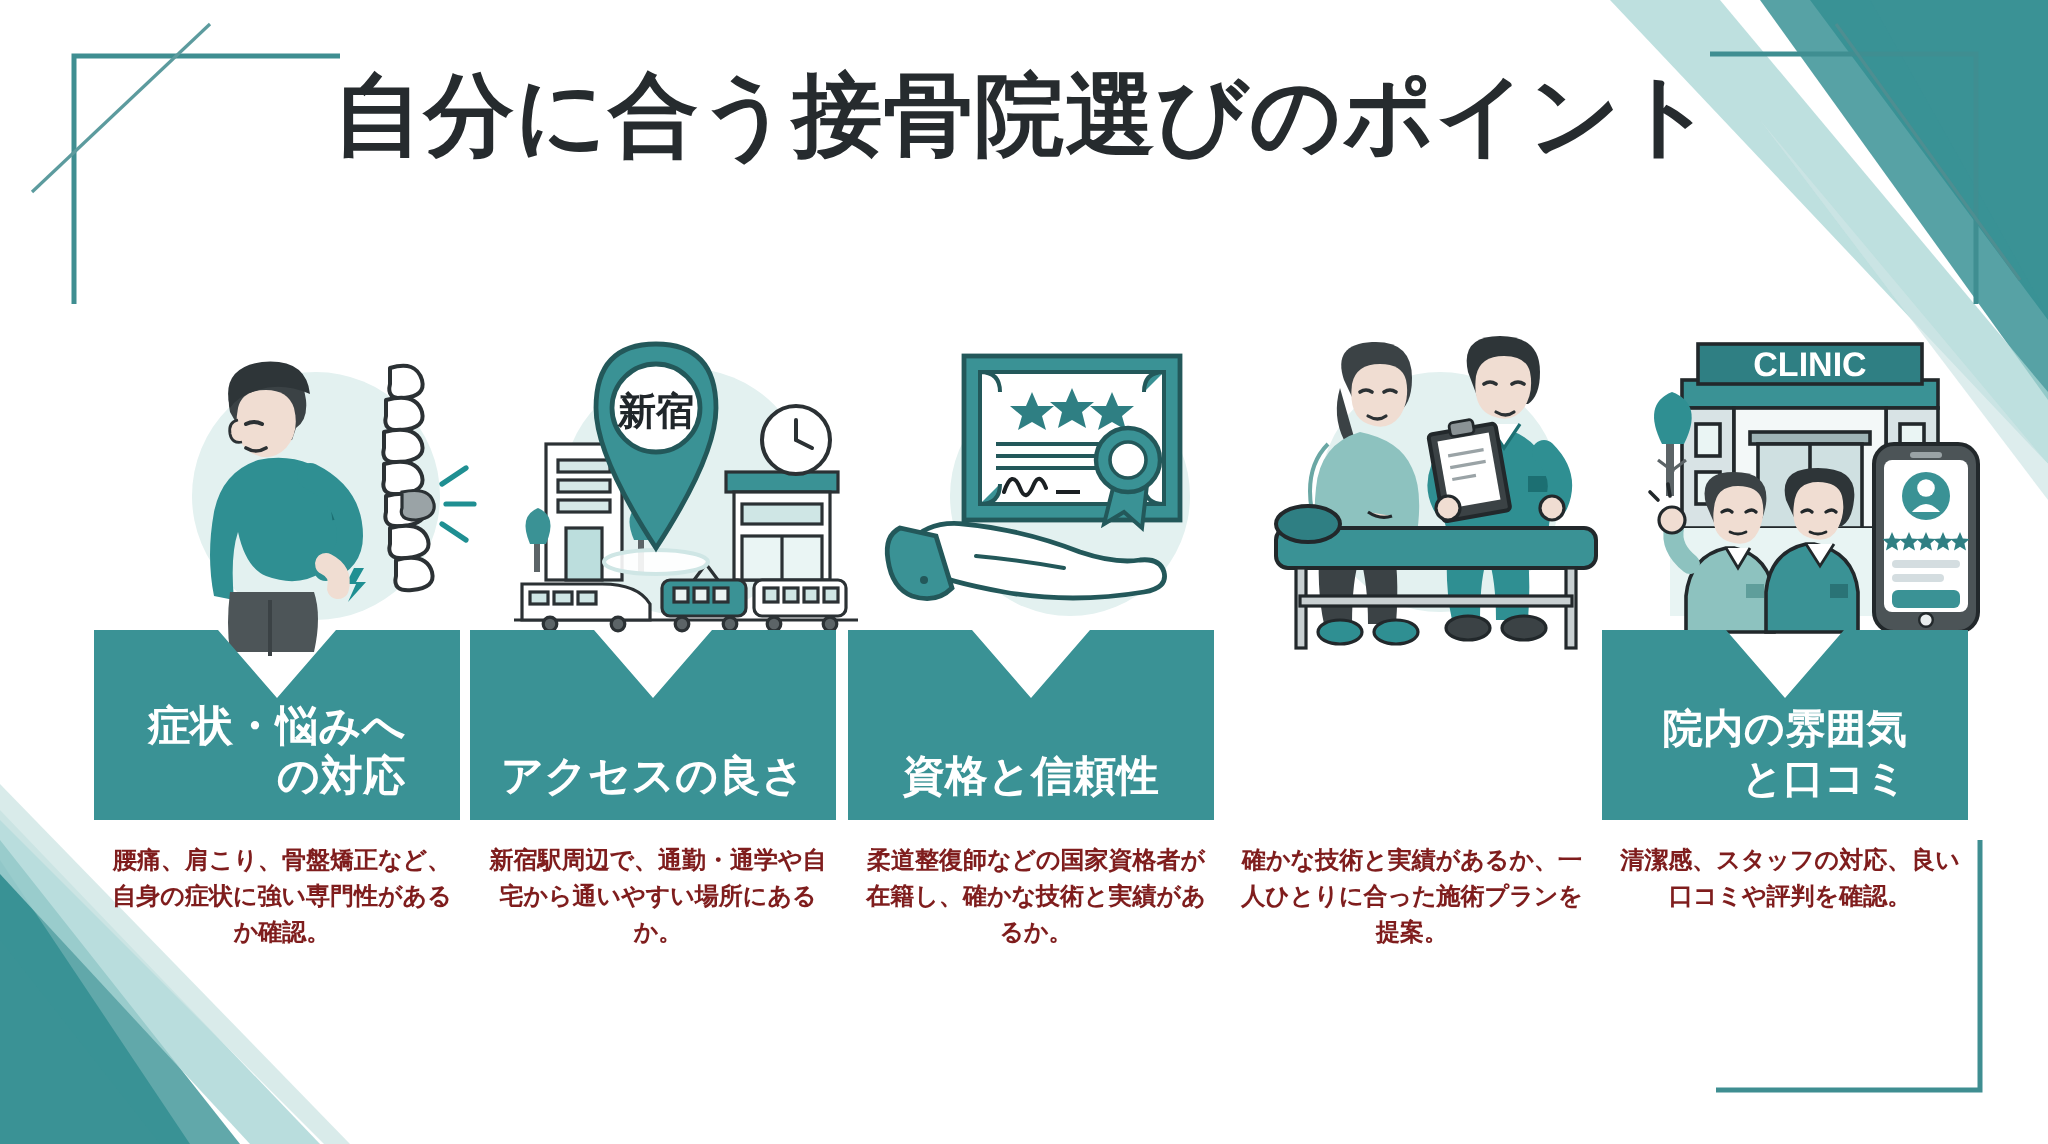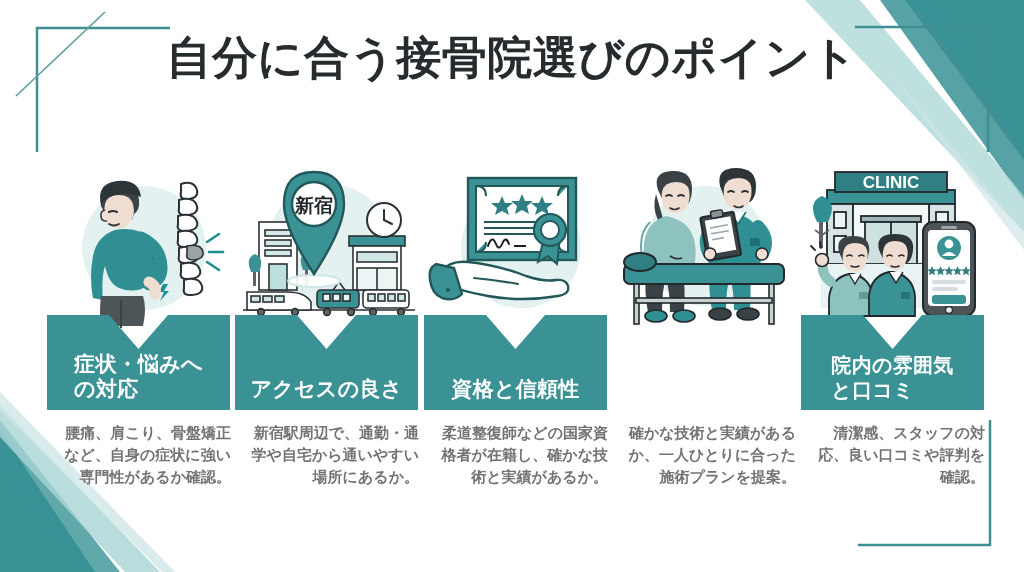--- a/index.html
+++ b/index.html
@@ -28,43 +28,43 @@
   
   .cols{position:absolute;left:0;top:160px;width:1024px;height:412px;}
   .col{position:absolute;top:0;width:183px;height:412px;}
   .col.c0{left:47px;}
   .col.c1{left:235px;}
   .col.c2{left:424px;}
   .col.c3{left:612px;}
   .col.c4{left:801px;}
 
   
-  .illus{position:absolute;left:2px;top:0;width:183px;height:172px;}
+  .illus{position:absolute;left:16px;top:0;width:183px;height:172px;}
   .illus svg{display:block;width:183px;height:172px;}
 
   
   .banner{
     position:absolute;left:0;top:155px;width:183px;height:95px;
     background:#3a9295;
     -webkit-clip-path:polygon(0 0,62px 0,91.5px 34px,121px 0,183px 0,183px 95px,0 95px);
     clip-path:polygon(0 0,62px 0,91.5px 34px,121px 0,183px 0,183px 95px,0 95px);
     display:flex;align-items:flex-end;justify-content:center;
   }
   .banner-label{
     color:#ffffff;font-weight:700;font-size:21px;line-height:1.22;
-    text-align:left;padding:0 4px 8px 4px;white-space:pre-line;
+    text-align:right;padding:0 4px 8px 4px;white-space:pre-line;
     letter-spacing:0.3px;
   }
   .col.c3 .banner-label,.col.c4 .banner-label{font-size:20px;}
 
   
   .body-text{
     position:absolute;left:0;top:262px;width:183px;
-    font-size:15px;font-weight:700;line-height:1.48;color:#737373;
-    text-align:right;letter-spacing:0px;
+    font-size:12px;font-weight:700;line-height:1.48;color:#7f1d1d;
+    text-align:center;letter-spacing:0px;
     word-break:break-all;
   }
   .col.c0 .body-text{left:4px;width:180px;}
   .col.c1 .body-text{left:4px;width:180px;}
   .col.c2 .body-text{left:4px;width:180px;}
   .col.c3 .body-text{left:4px;width:180px;}
   .col.c4 .body-text{left:4px;width:180px;}
 </style>
 </head>
 <body>

